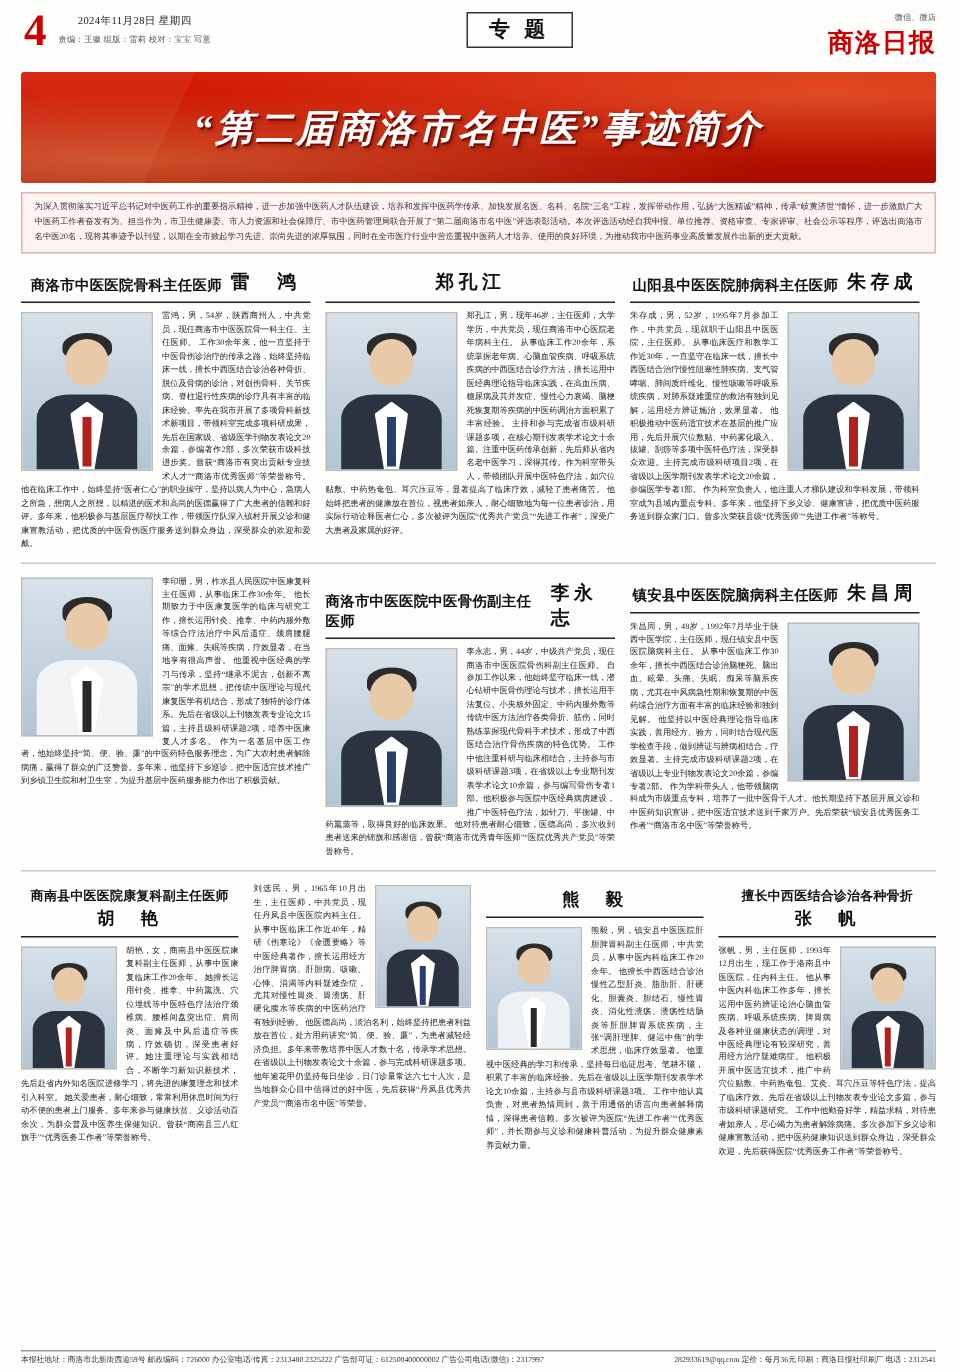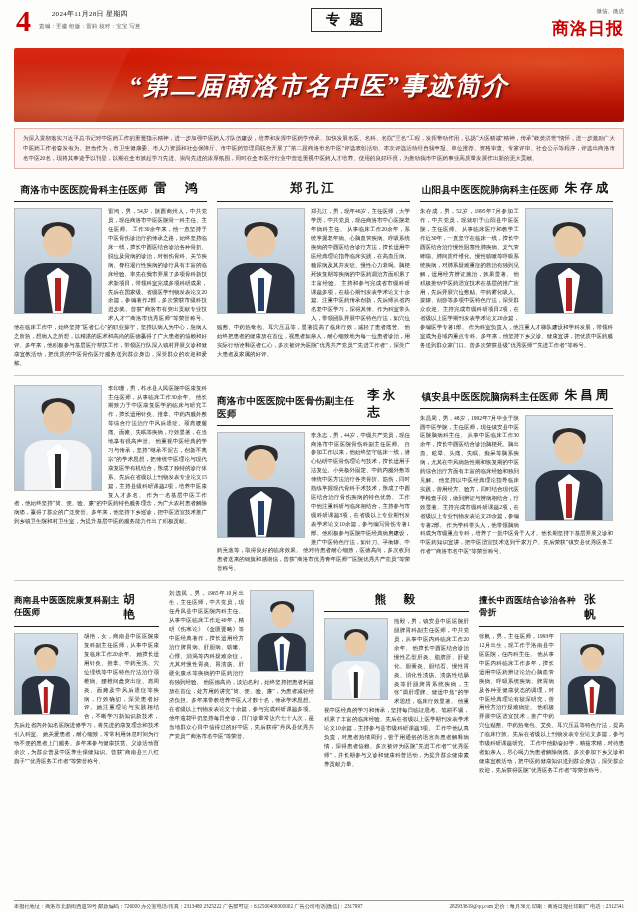--- a/index.html
+++ b/index.html
@@ -53,21 +53,21 @@
   
   .row{display:flex;gap:10px;margin-top:8px;}
   .col3{width:193px;}
   .col4{width:148px;}
   .name-head{
     display:flex;align-items:flex-end;justify-content:center;gap:6px;
     border-bottom:1px solid #222;padding:3px 0 4px;margin-bottom:5px;
   }
   .title-txt{font-size:9.6px;font-weight:bold;color:#111;letter-spacing:.2px;}
   .person-name{font-size:12.5px;font-weight:bold;color:#111;letter-spacing:3px;}
-  .name-head.stack{flex-direction:row;align-items:center;gap:1px;}
+  .name-head.stack{flex-direction:column;align-items:center;gap:1px;}
   .name-head.stack .title-txt{font-size:8.6px;}
   .name-head.stack .person-name{font-size:11.5px;}
 
   .body-wrap{font-size:5.5px;line-height:1.62;text-align:justify;color:#222;}
   .photo{
     float:left;width:78px;height:98px;margin:1px 6px 3px 0;
     border:1px solid #bbb;background:#e9eef3;position:relative;overflow:hidden;
   }
   .photo.right{float:right;margin:1px 0 3px 6px;}
   .photo.wide{width:86px;height:104px;}

